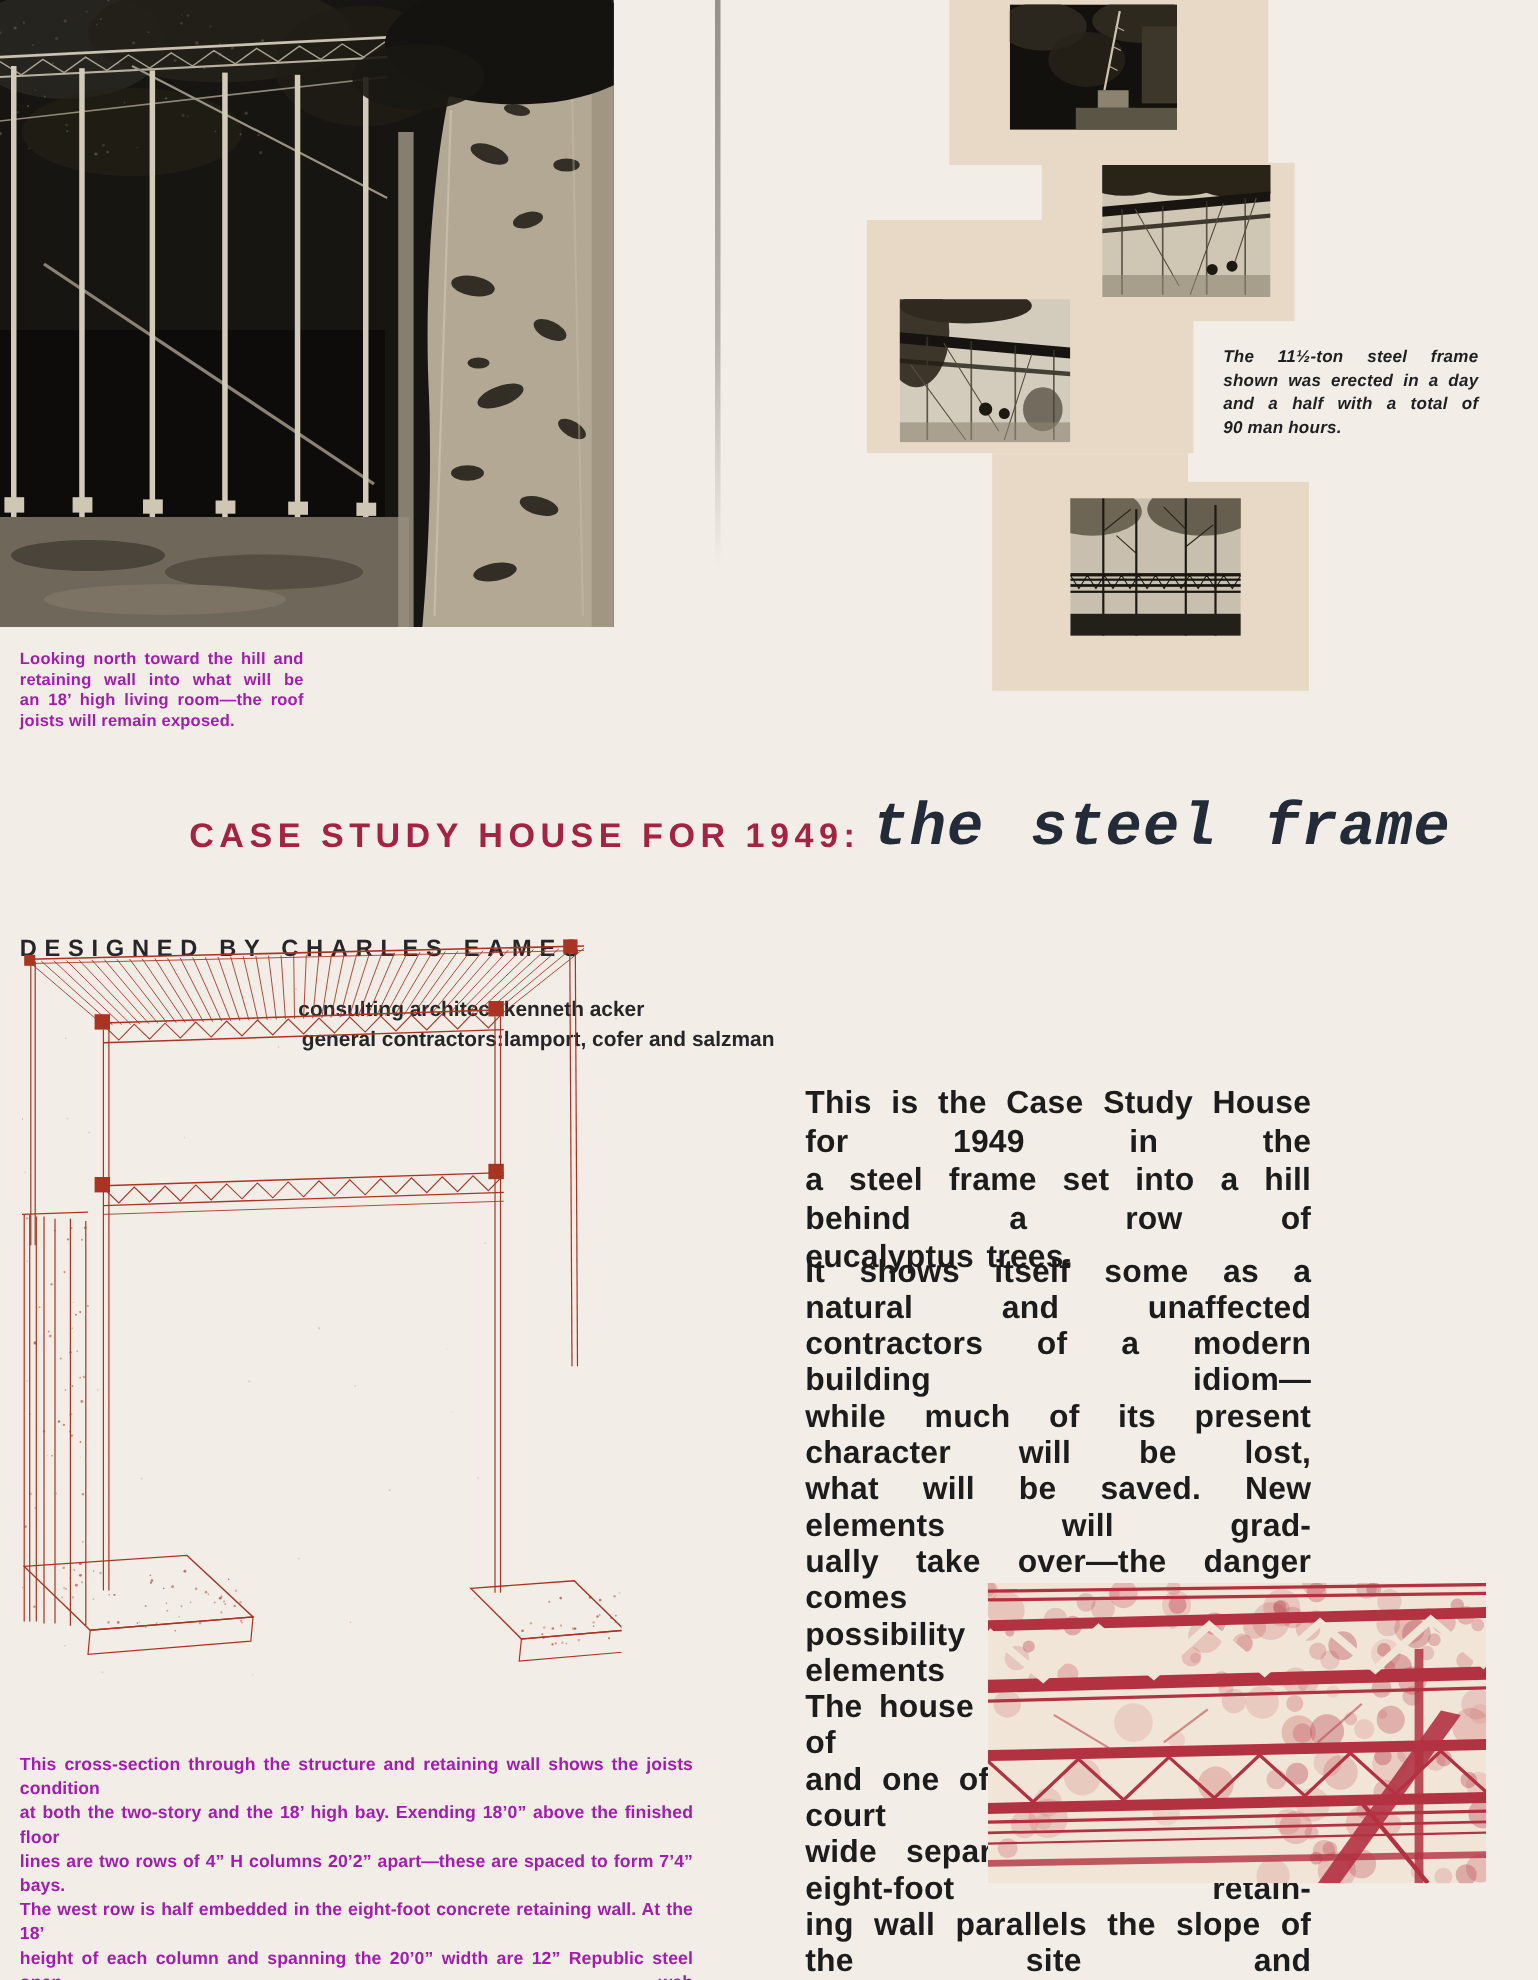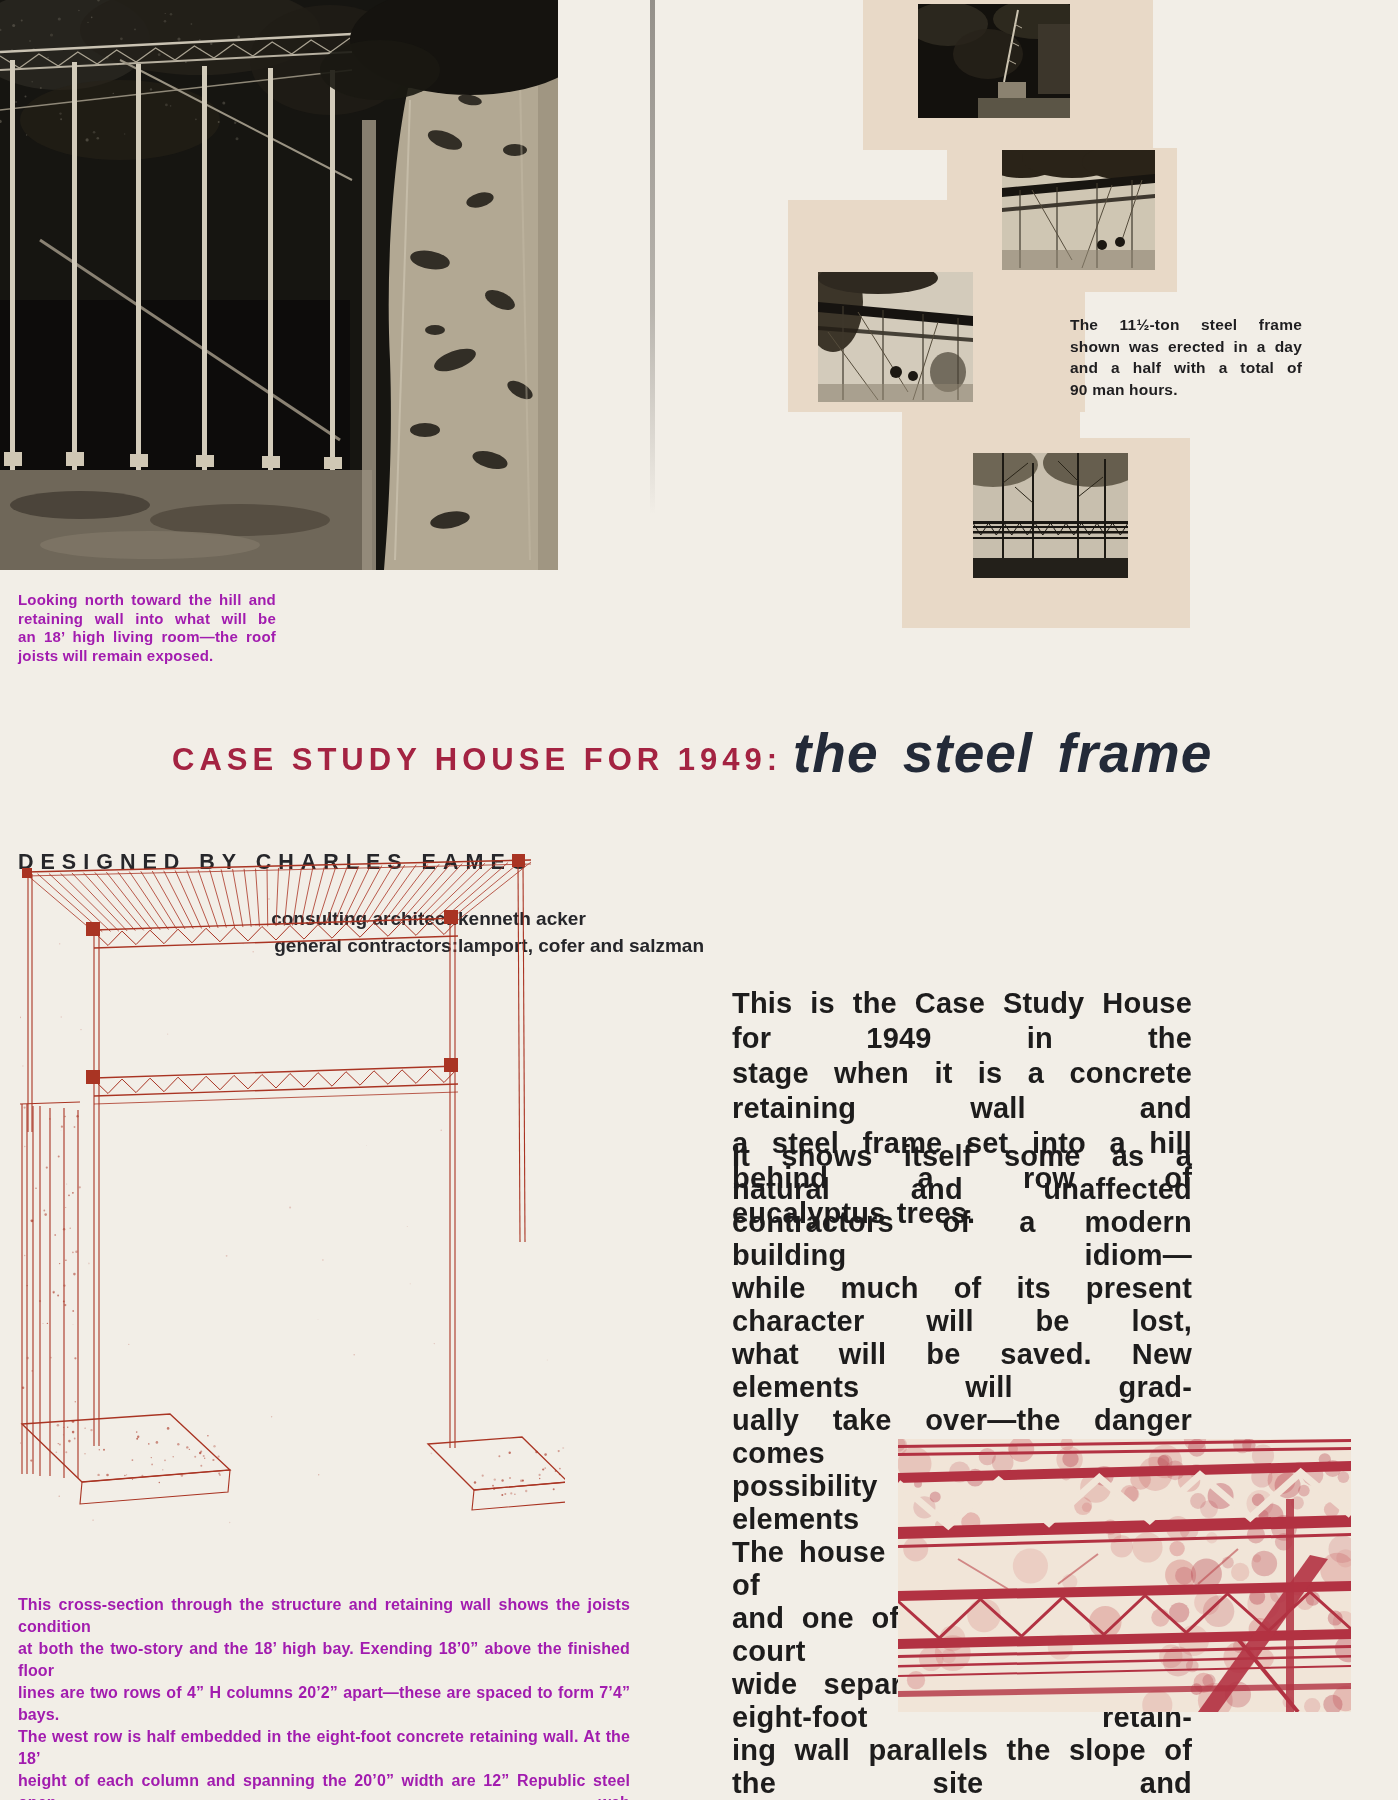--- a/index.html
+++ b/index.html
@@ -13,41 +13,41 @@
   }
   html,body{margin:0;padding:0;background:#777;}
   .page{position:relative;width:1398px;height:1800px;margin:0 auto;background:var(--page-bg);
         font-family:"Liberation Sans",sans-serif;overflow:hidden;color:var(--text-black);}
   .abs{position:absolute;}
   
   .jline{text-align:justify;text-align-last:justify;white-space:normal;}
   .jlast{text-align-last:left;}
   .cap{font-weight:bold;color:#a21caf;}
   .cap-left{left:18px;top:591px;width:258px;font-size:15px;line-height:18.5px;letter-spacing:.2px;}
-  .cap-collage{left:1070px;top:314px;width:232px;font-size:15.5px;line-height:21.5px;letter-spacing:.2px;color:#1f1e20;}
+  .cap-collage{left:1112px;top:314px;width:232px;font-size:15.5px;line-height:21.5px;letter-spacing:.2px;color:#1f1e20;font-style:italic;}
   .cap-drawing{left:18px;top:1594px;width:612px;font-size:16px;line-height:22px;letter-spacing:.1px;}
   .gutter{left:650px;top:0;width:5px;height:515px;
           background:linear-gradient(to bottom,rgba(35,30,25,.45),rgba(35,30,25,.28) 60%,rgba(35,30,25,0));}
   
   .beige{background:var(--beige);}
   .bA{left:863px;top:0;width:290px;height:150px;}
   .bB{left:947px;top:148px;width:230px;height:144px;}
   .bC{left:788px;top:200px;width:297px;height:212px;}
   .bD1{left:902px;top:412px;width:178px;height:216px;}
   .bD2{left:1080px;top:438px;width:110px;height:190px;}
   .ph{display:block;}
   .ph-main{left:0;top:0;}
   .ph1{left:918px;top:4px;}
   .ph2{left:1002px;top:150px;}
   .ph3{left:818px;top:272px;}
   .ph4{left:973px;top:453px;}
   
   .title-kicker{left:172px;top:742px;font-size:31px;font-weight:bold;letter-spacing:5px;color:var(--title-red);white-space:nowrap;}
   .title-emph{left:793px;top:721px;font-size:55px;font-weight:bold;font-style:italic;
-              font-family:Liberation Sans, sans-serif;color:var(--title-navy);letter-spacing:1px;word-spacing:8px;white-space:nowrap;}
+              font-family:Liberation Mono, monospace;color:var(--title-navy);letter-spacing:1px;word-spacing:8px;white-space:nowrap;}
   .byline{left:18px;top:850px;font-size:21.5px;font-weight:bold;letter-spacing:7px;color:#26262a;white-space:nowrap;}
   .credits{left:160px;top:905px;font-size:19px;font-weight:bold;color:#26262a;line-height:27px;}
   .credit-row{display:flex;}
   .credit-role{width:298px;text-align:right;}
   .credit-name{}
   
   .body-par{left:732px;width:460px;font-size:29px;font-weight:bold;line-height:33px;
             letter-spacing:.2px;word-spacing:3px;color:var(--text-black);}
   .par1{top:986px;line-height:35px;}
   .par2{top:1140px;}
@@ -554,21 +554,20 @@
         <circle cx="298.0" cy="467.6" r="0.4" fill="#a93423" opacity="0.16"></circle>
         <circle cx="249.0" cy="46.9" r="1.0" fill="#a93423" opacity="0.17"></circle>
         <circle cx="41.0" cy="278.7" r="0.4" fill="#a93423" opacity="0.17"></circle>
         <circle cx="302.9" cy="408.0" r="0.7" fill="#a93423" opacity="0.27"></circle>
         <circle cx="270.1" cy="355.6" r="1.0" fill="#a93423" opacity="0.22"></circle>
       </g>
   </svg>
 
   <div class="abs body-par par1">
       <div class="jline">This is the Case Study House for 1949 in the</div>
-      <div class="jline">stage when it is a concrete retaining wall and</div>
       <div class="jline">a steel frame set into a hill behind a row of</div>
       <div class="jline jlast">eucalyptus trees.</div>
     </div>
   <div class="abs body-par par2">
       <div class="jline">It shows itself some as a natural and unaffected</div>
       <div class="jline">contractors of a modern building idiom—</div>
       <div class="jline">while much of its present character will be lost,</div>
       <div class="jline">what will be saved.  New elements will grad-</div>
       <div class="jline">ually take over—the danger comes from the</div>
       <div class="jline">possibility of many new elements taking over.</div>

